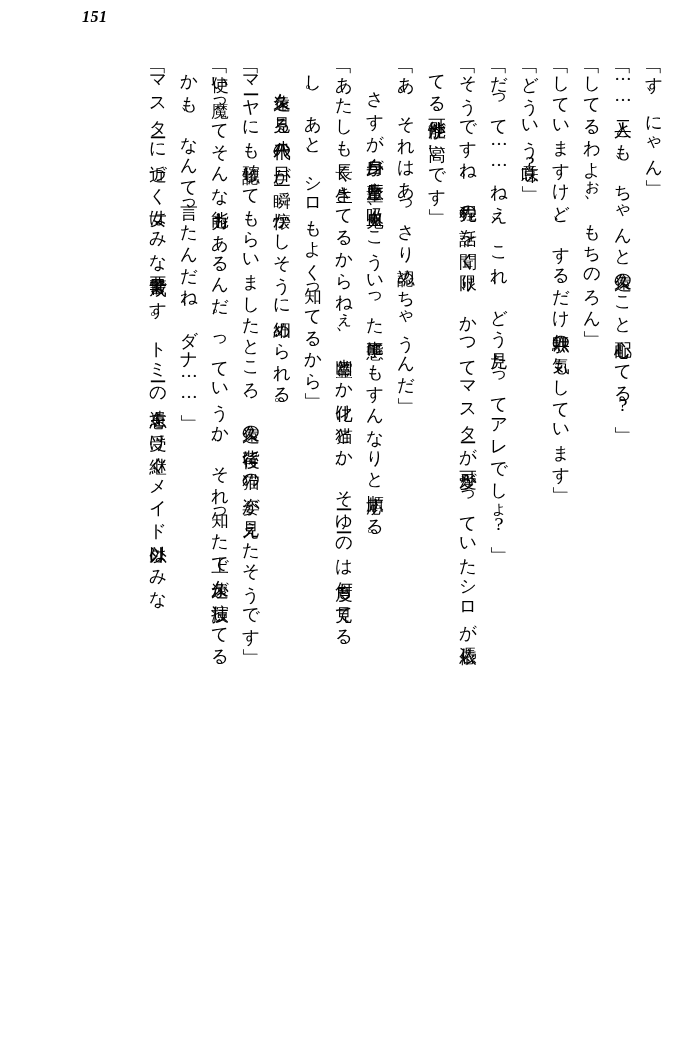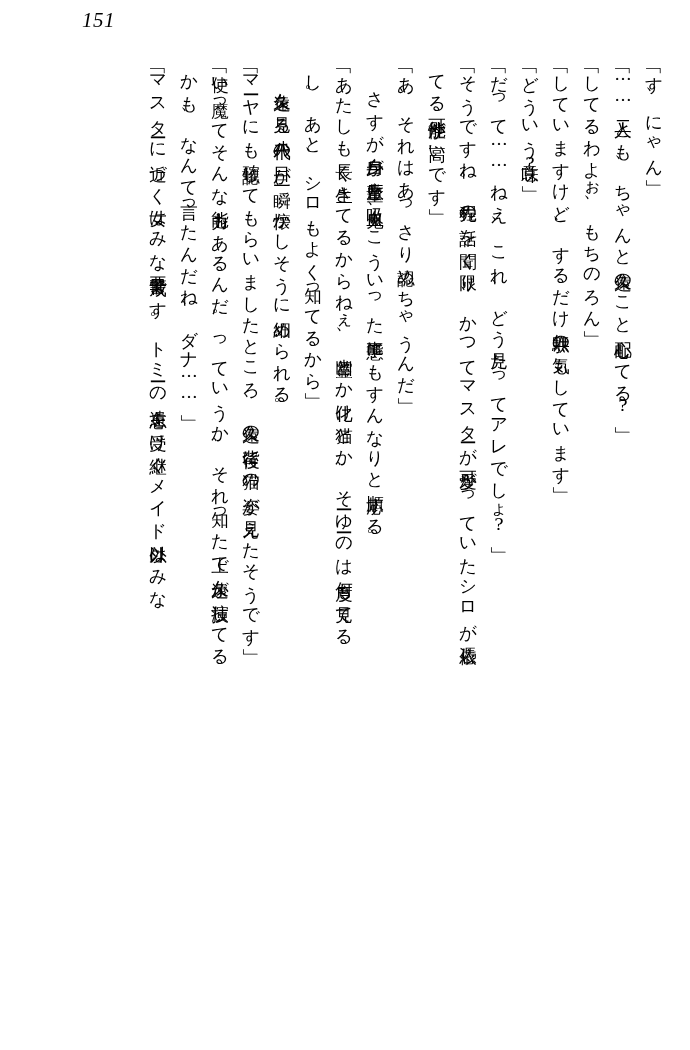--- a/index.html
+++ b/index.html
@@ -18,23 +18,23 @@
     position: relative;
     width: 690px;
     height: 1050px;
     background: #ffffff;
     box-sizing: border-box;
   }
   .page-number {
     position: absolute;
     top: 8px;
     left: 82px;
-    font-size: 21px;
+    font-size: 16px;
     font-style: italic;
-    font-weight: normal;
+    font-weight: bold;
     font-family: "Liberation Serif", "DejaVu Serif", serif;
     letter-spacing: 0.5px;
   }
   .text-block {
     position: absolute;
     top: 62px;
     left: 30px;
     right: 28px;
     height: 975px;
     display: flex;

